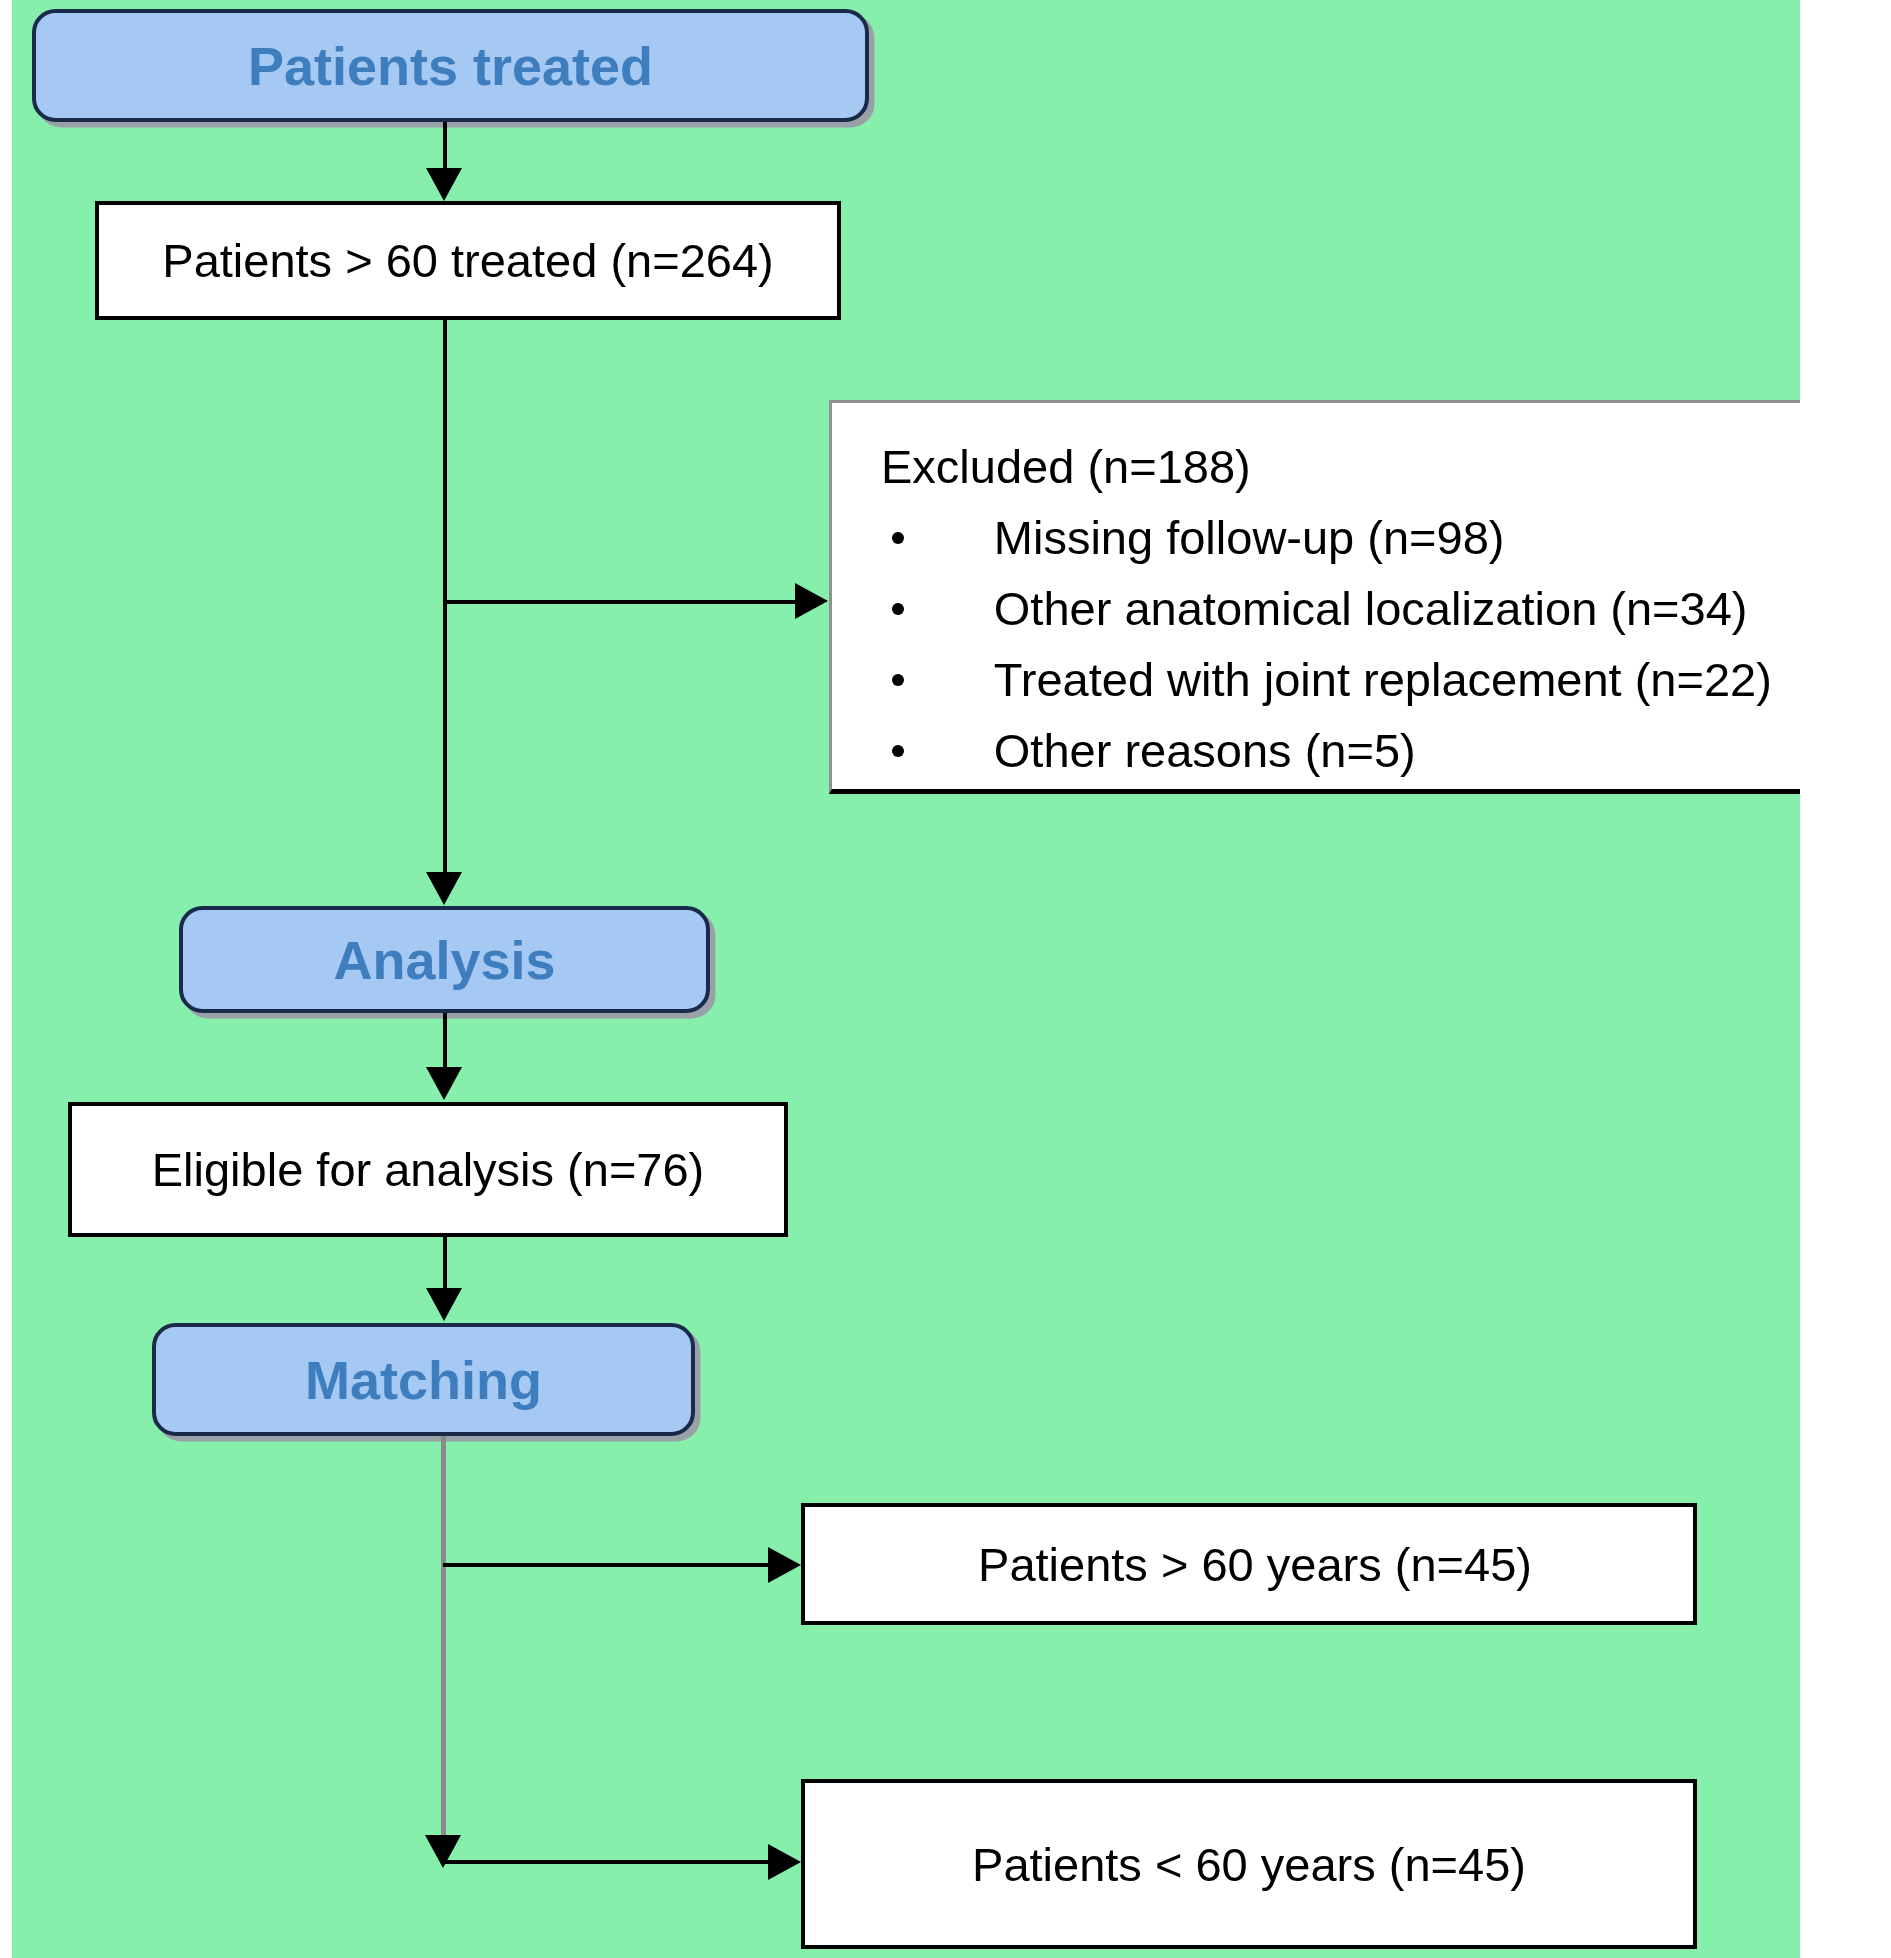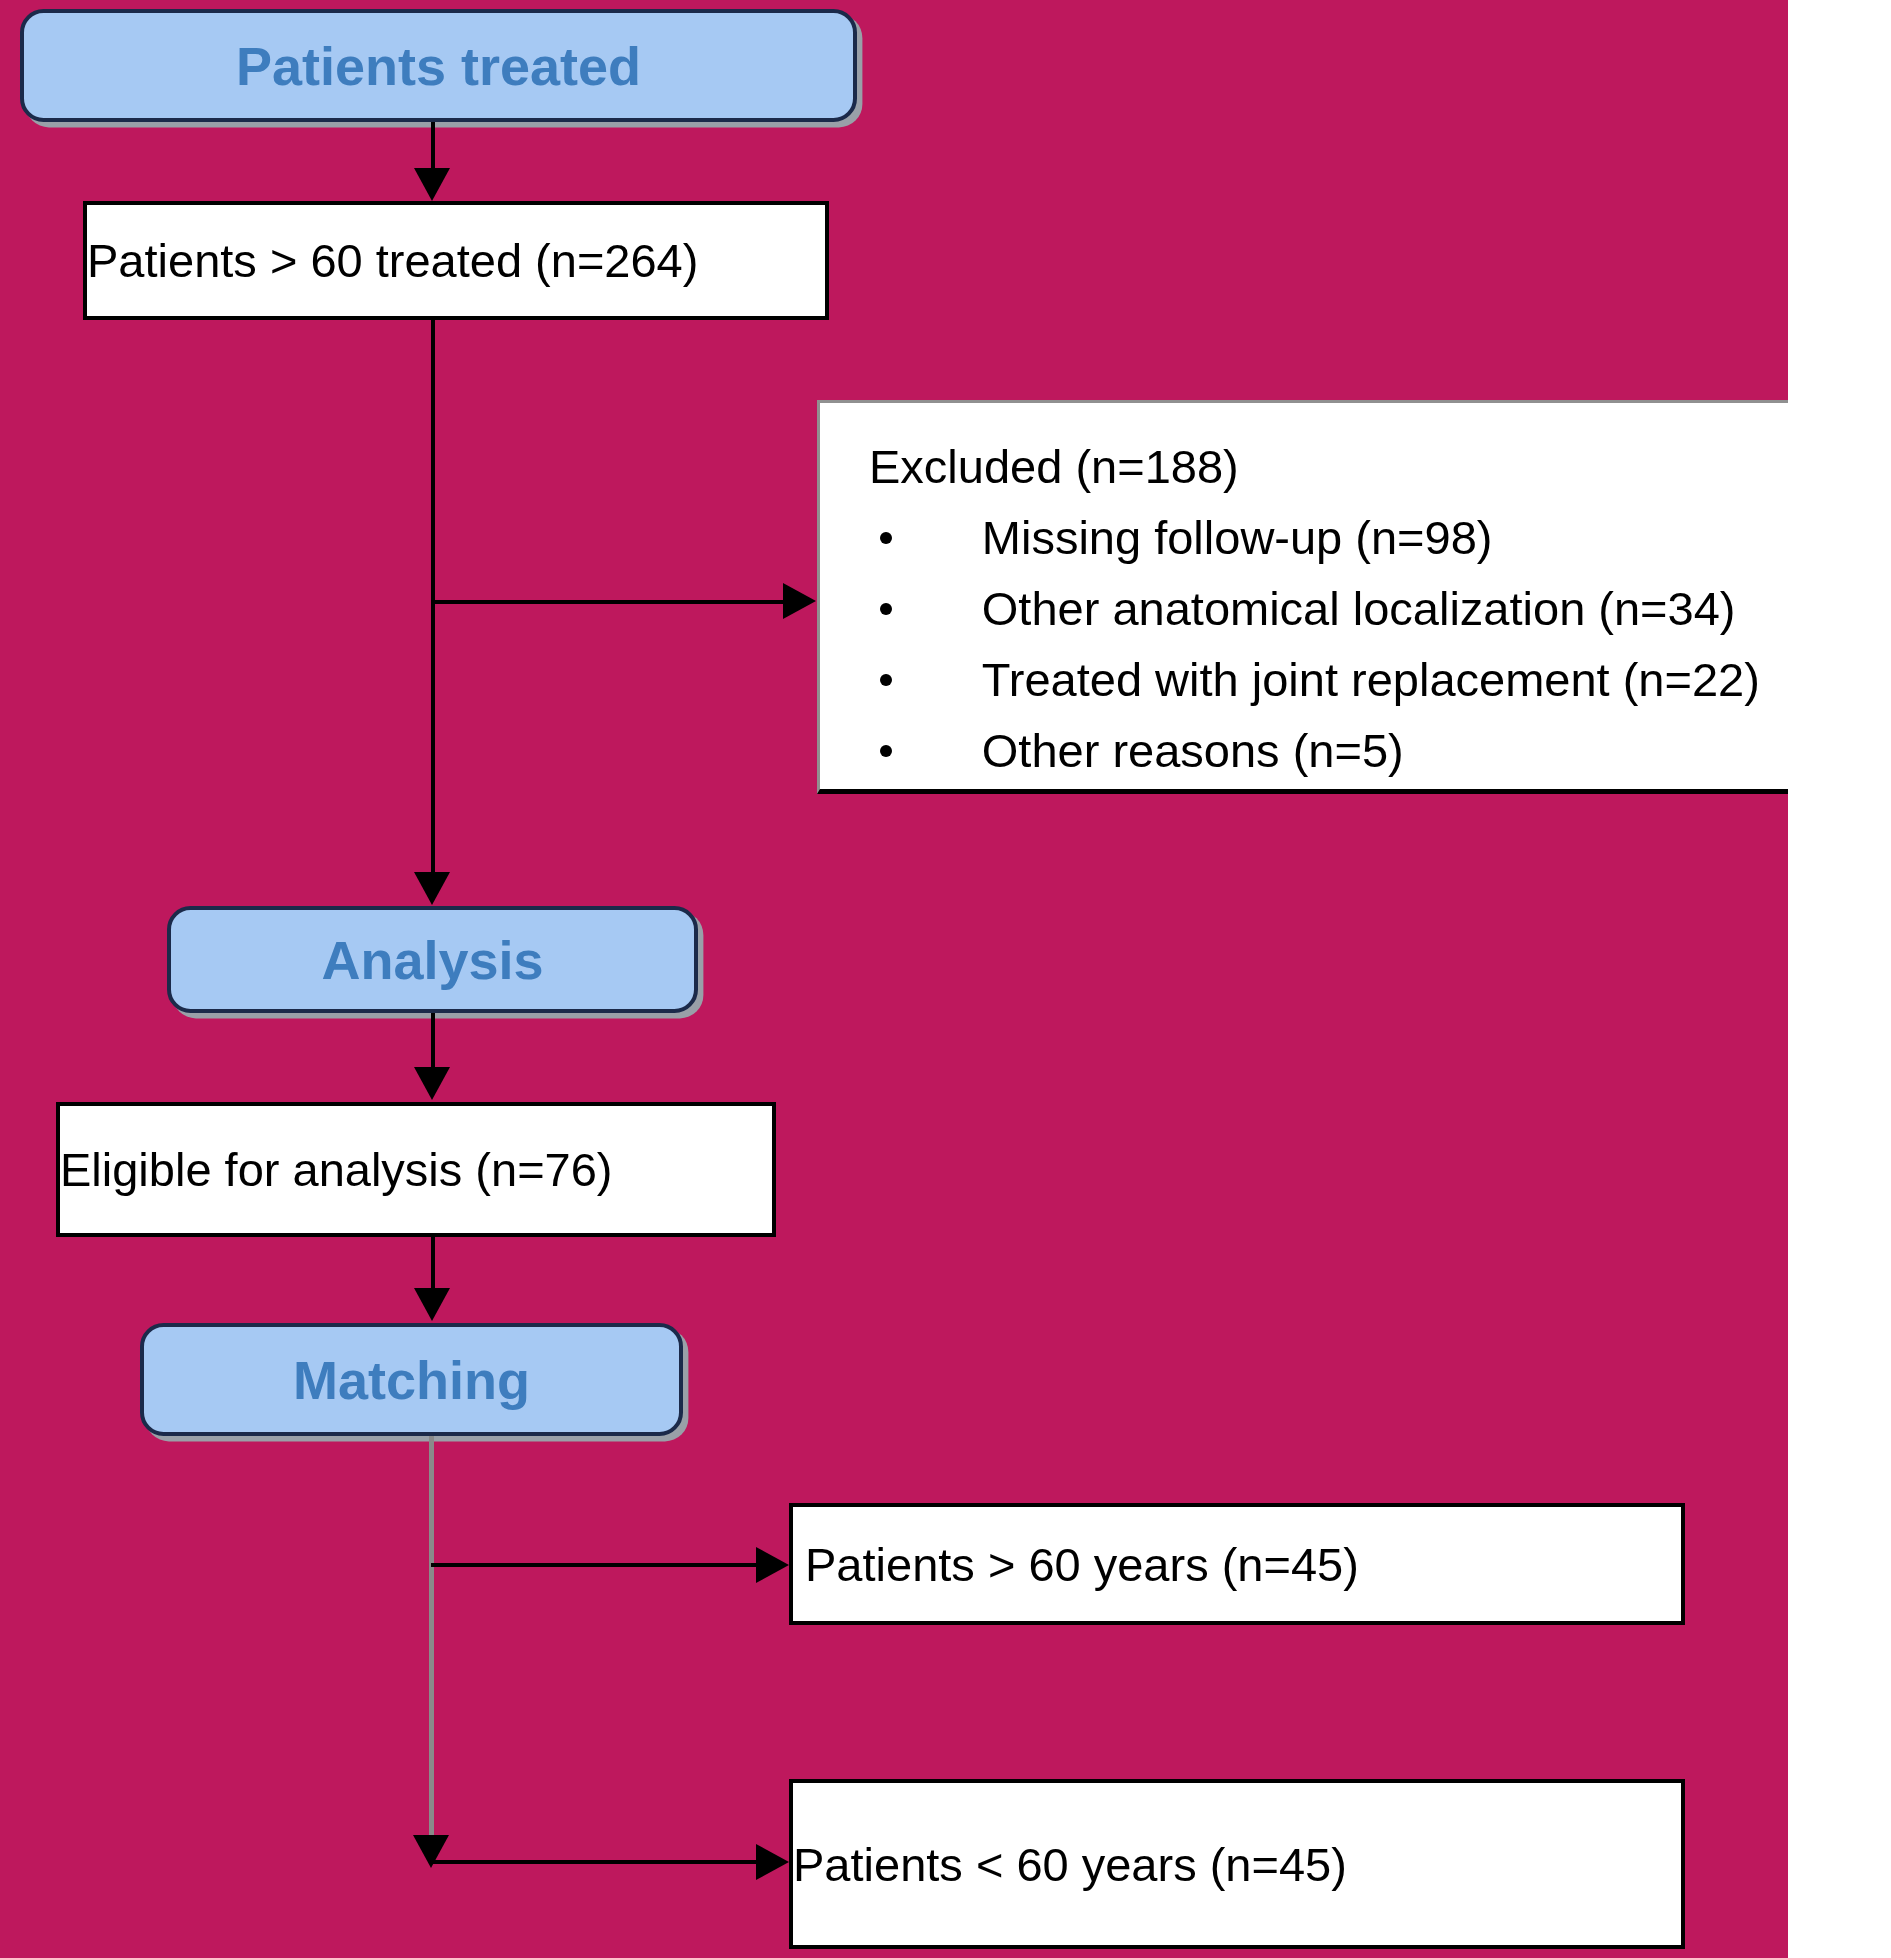--- a/index.html
+++ b/index.html
@@ -1,27 +1,27 @@
 <!DOCTYPE html>
 <html style="font-size:14.5px"><head>
 <meta charset="utf-8">
 <style>
   html,body{margin:0;padding:0;background:#ffffff;}
-  #page{position:relative;width:1788px;height:1958px;background:#be185d;overflow:hidden;
-        font-family:"Liberation Sans", sans-serif;color:#000;}
+  #page{position:relative;width:1788px;height:1958px;background:#86efac;overflow:hidden;
+        font-family:"Liberation Sans", sans-serif;color:#000;margin-left:12px;}
 
   
   .stage{position:absolute;box-sizing:border-box;background:#A6C9F3;border:4.5px solid #1B2A4A;
          border-radius:23.5px;display:flex;align-items:center;justify-content:center;
          box-shadow:5.4px 5.4px 0 #99A0A8;}
   .stage .lbl{font-size:54px;font-weight:bold;color:#3E7DBE;white-space:nowrap;}
 
   
   .pbox{position:absolute;box-sizing:border-box;background:#ffffff;border:4.5px solid #000;
-        display:flex;align-items:center;}
+        display:flex;align-items:center;justify-content:center;}
   .pbox .lbl{font-size:47px;color:#000;white-space:nowrap;}
 
   
   #excluded{position:absolute;box-sizing:border-box;background:#ffffff;
             border-style:solid;border-width:3.6px 3.6px 5.4px 3.6px;
             border-color:#909090 #000 #000 #909090;
             padding:28px 9px 0 49px;}
   .ex-title{font-size:47px;line-height:71px;white-space:nowrap;}
   .ex-item{display:flex;align-items:flex-start;height:71px;}
   .bullet{flex:none;width:11.8px;height:11.8px;border-radius:50%;background:#000;

